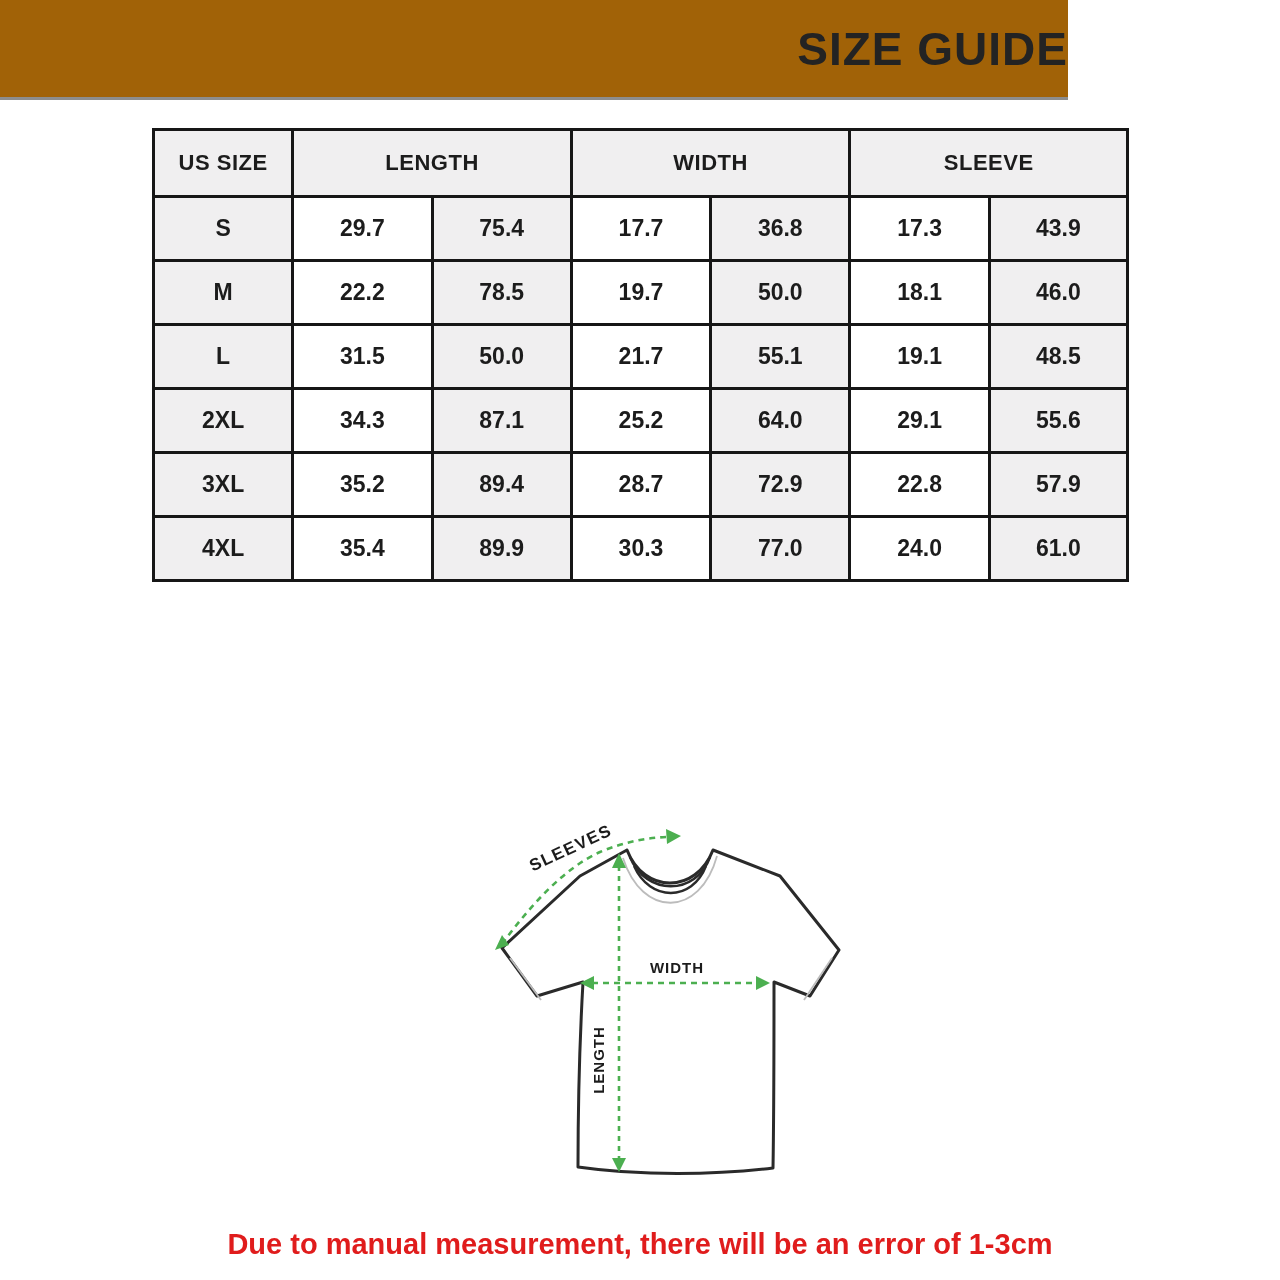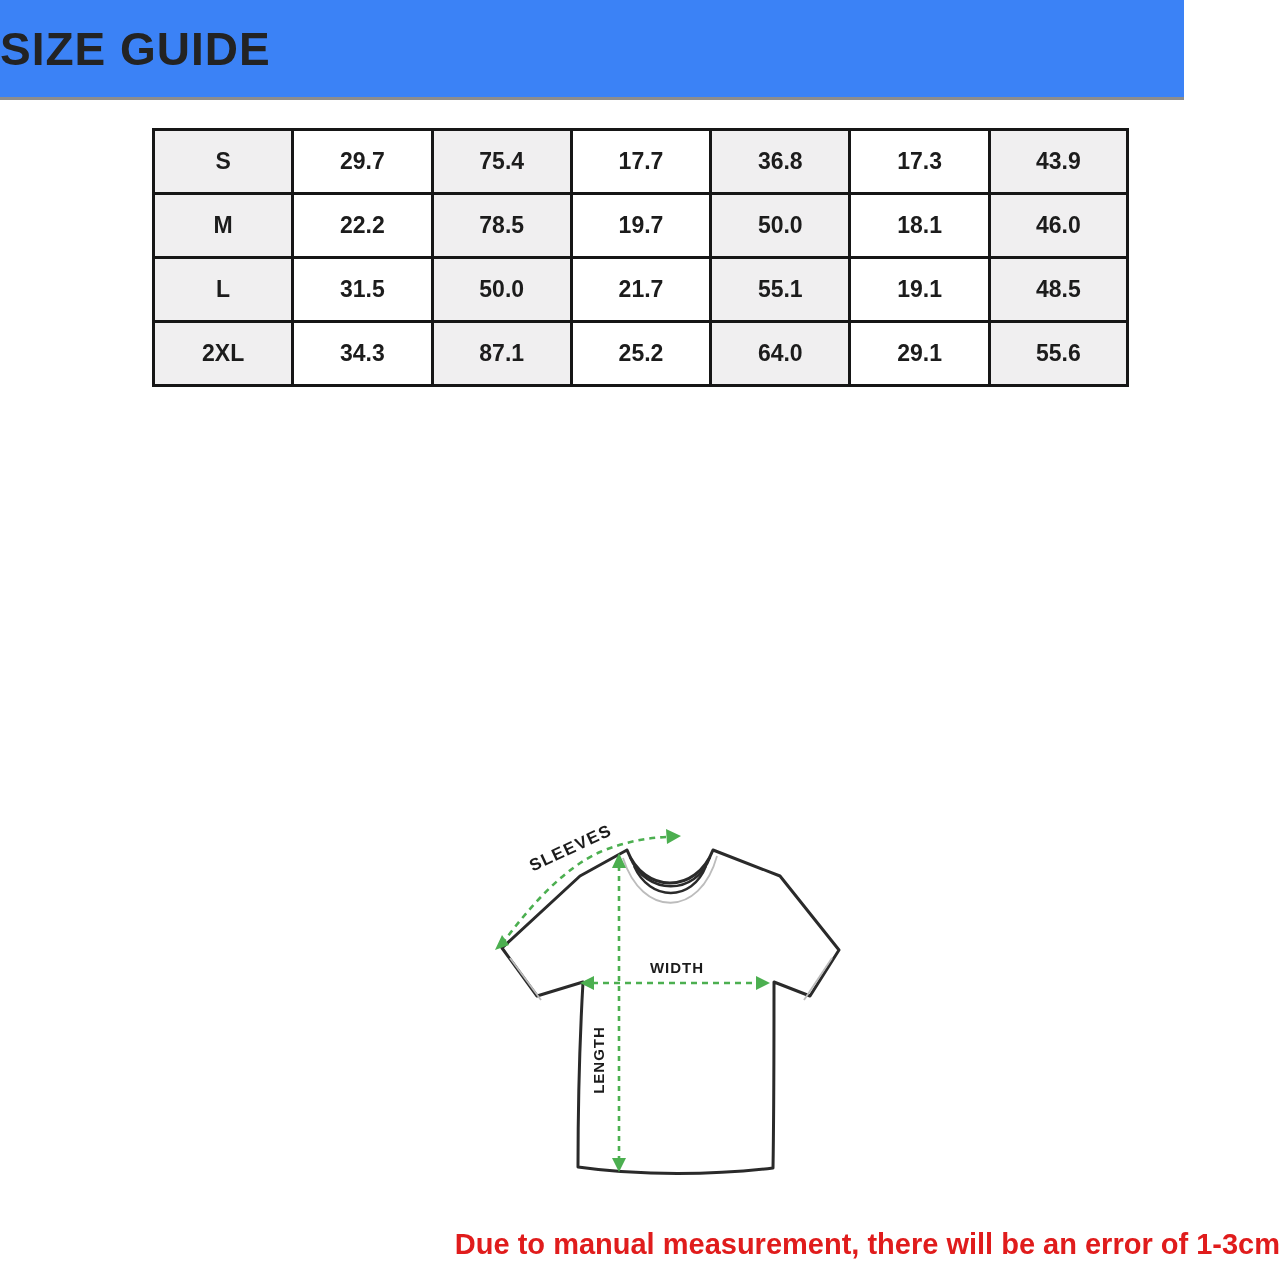--- a/index.html
+++ b/index.html
@@ -7,24 +7,24 @@
     width: 1280px; height: 1280px;
     background: #ffffff;
     font-family: "Liberation Sans", sans-serif;
     position: relative;
     overflow: hidden;
   }
 
   
   .banner {
     position: absolute; top: 0; left: 0;
-    width: 1184px; height: 97px;
-    background: #3b82f6;
+    width: 1068px; height: 97px;
+    background: #a16207;
     border-bottom: 3px solid #8d8d8d;
-    display: flex; align-items: center; justify-content: flex-start;
+    display: flex; align-items: center; justify-content: flex-end;
   }
   .banner-title {
     font-size: 46px; font-weight: 800;
     letter-spacing: 1px; color: #232323;
   }
 
   
   table.size-table {
     position: absolute; left: 152px; top: 128px;
     width: 977px;
@@ -45,21 +45,21 @@
   
   .shirt-wrap {
     position: absolute; left: 440px; top: 810px;
     width: 500px; height: 420px;
   }
 
   
   .footnote {
     position: absolute; left: 0; top: 1228px;
     width: 1280px;
-    text-align: right;
+    text-align: center;
     font-size: 29px; font-weight: bold;
     color: #e01c1c;
   }
 </style>
 </head>
 <body>
 
 <div class="banner">
   <span class="banner-title">SIZE GUIDE</span>
 </div>
@@ -68,20 +68,26 @@
   <colgroup>
     <col style="width:14.3%">
       <col style="width:14.3%">
       <col style="width:14.3%">
     <col style="width:14.3%">
       <col style="width:14.3%">
       <col style="width:14.3%">
     <col style="width:14.2%">
   </colgroup>
   <thead>
+    <tr class="grp-row">
+      <th class="alt">US SIZE</th>
+      <th class="alt" colspan="2">LENGTH</th>
+      <th class="alt" colspan="2">WIDTH</th>
+      <th class="alt" colspan="2">SLEEVE</th>
+    </tr>
   </thead>
   <tbody>
     <tr>
       <th class="alt">S</th>
       <td>29.7</td>
       <td class="alt">75.4</td>
       <td>17.7</td>
       <td class="alt">36.8</td>
       <td>17.3</td>
       <td class="alt">43.9</td>
@@ -105,20 +111,38 @@
       <td class="alt">48.5</td>
     </tr>
     <tr>
       <th class="alt">2XL</th>
       <td>34.3</td>
       <td class="alt">87.1</td>
       <td>25.2</td>
       <td class="alt">64.0</td>
       <td>29.1</td>
       <td class="alt">55.6</td>
+    </tr>
+    <tr>
+      <th class="alt">3XL</th>
+      <td>35.2</td>
+      <td class="alt">89.4</td>
+      <td>28.7</td>
+      <td class="alt">72.9</td>
+      <td>22.8</td>
+      <td class="alt">57.9</td>
+    </tr>
+    <tr>
+      <th class="alt">4XL</th>
+      <td>35.4</td>
+      <td class="alt">89.9</td>
+      <td>30.3</td>
+      <td class="alt">77.0</td>
+      <td>24.0</td>
+      <td class="alt">61.0</td>
     </tr>
   </tbody>
 </table>
 
 <div class="shirt-wrap">
   <svg viewBox="0 0 500 420" width="500" height="420">
 
     <path d="M187,40 L140,66 L62,138 L97,186 L143,172
          C140,225 138,300 138,357
          C200,366 276,365 333,358

